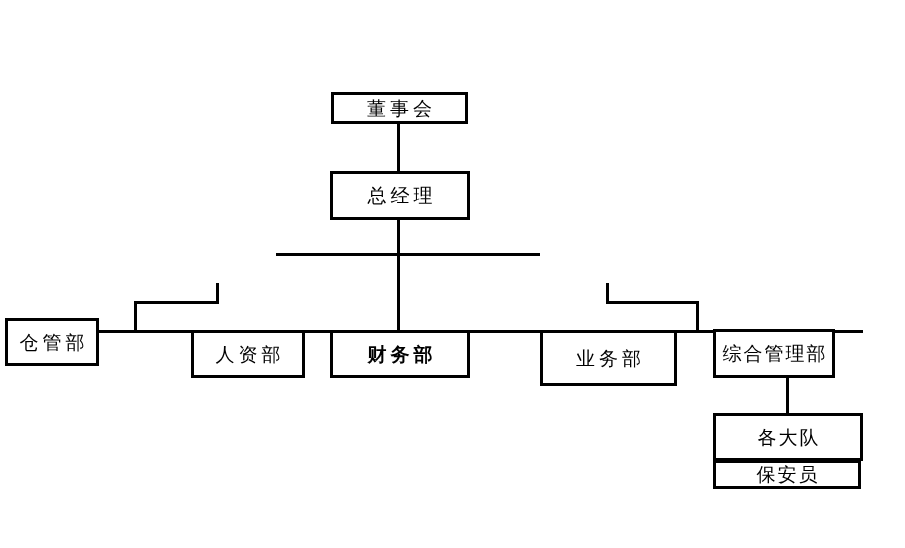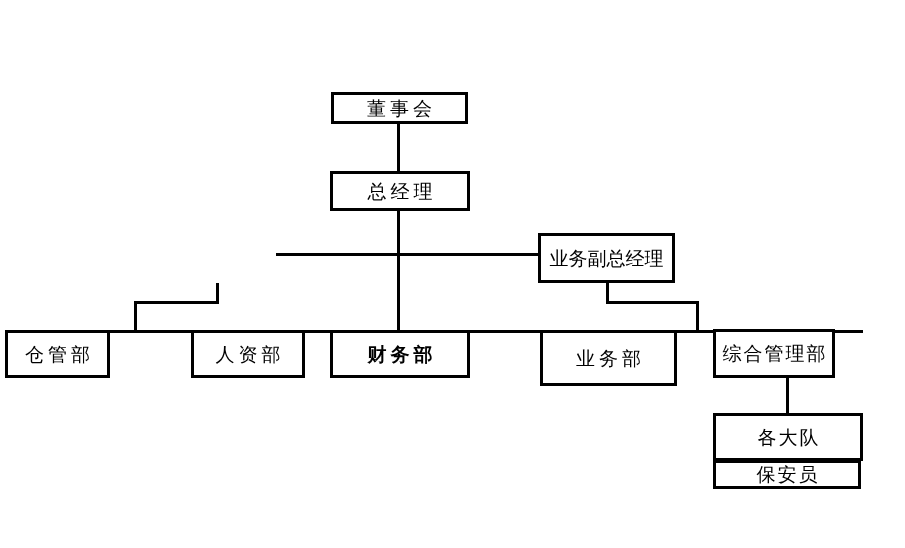--- a/index.html
+++ b/index.html
@@ -62,30 +62,27 @@
 
   <div class="line" style="left:5px; top:330px; width:858px; height:3px;"></div>
 
   <div class="line" style="left:786px; top:377px; width:3px; height:37px;"></div>
   <div class="line" style="left:786px; top:443px; width:3px; height:18px;"></div>
 
   <div class="node" style="left:331px; top:92px;  width:137px; height:32px;">
     <span class="label spaced">董事会</span>
   </div>
 
-  <div class="node" style="left:330px; top:171px; width:140px; height:40px;">
+  <div class="node" style="left:330px; top:171px; width:140px; height:49px;">
     <span class="label spaced">总经理</span>
   </div>
 
 
-  <div class="node" style="left:538px; top:233px; width:137px; height:50px;">
-    <span class="label">业务副总经理</span>
-  </div>
 
-  <div class="node" style="left:5px;   top:330px; width:105px; height:48px;">
+  <div class="node" style="left:5px;   top:318px; width:94px; height:48px;">
     <span class="label spaced">仓管部</span>
   </div>
 
   <div class="node" style="left:163px; top:330px; width:114px; height:48px;margin-left:28px;">
     <span class="label spaced">人资部</span>
   </div>
 
   <div class="node" style="left:330px; top:330px; width:140px; height:48px;font-weight:bold;">
     <span class="label spaced">财务部</span>
   </div>

